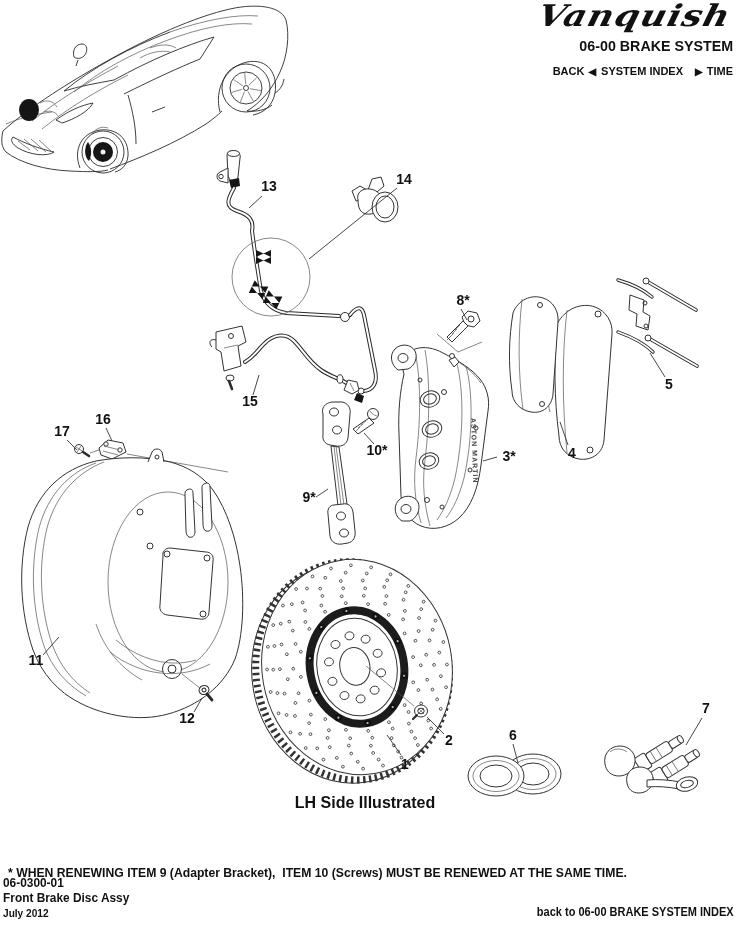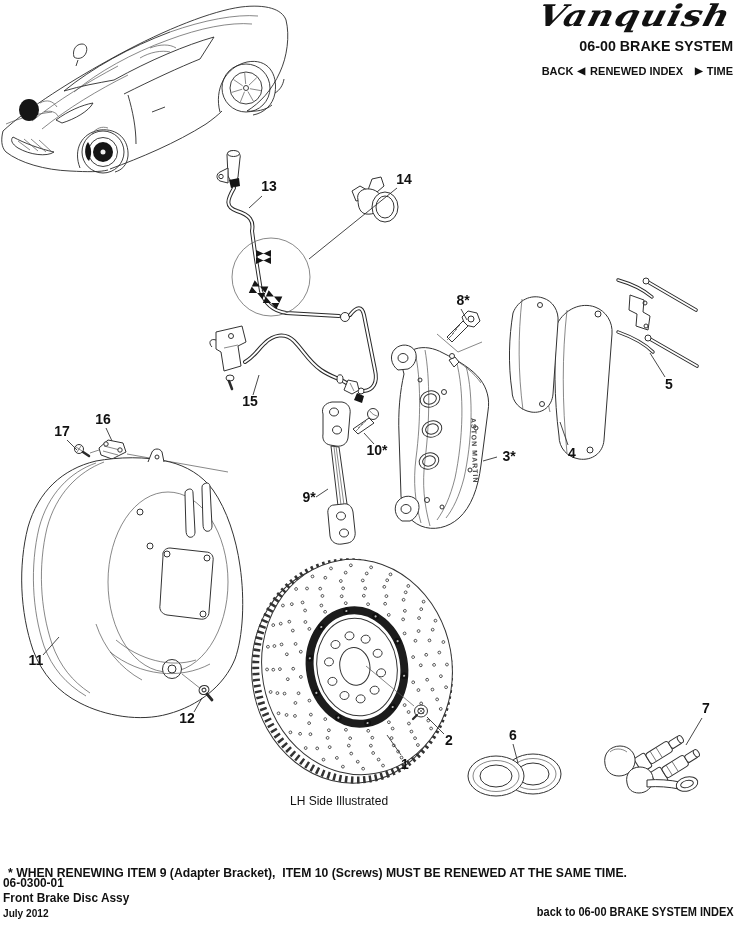--- a/index.html
+++ b/index.html
@@ -5,26 +5,26 @@
   html,body{margin:0;padding:0;background:#fff;}
   body{width:737px;height:925px;position:relative;overflow:hidden;
        font-family:"Liberation Sans",sans-serif;color:#111;}
   .abs{position:absolute;}
   
   .logo{right:6px;top:-2px;font-family:"DejaVu Serif",serif;font-style:italic;font-weight:bold;
         font-size:30px;letter-spacing:1px;transform:skewX(-14deg) scaleX(1.18);
         transform-origin:right center;white-space:nowrap;}
   .sect{right:4px;top:37px;font-weight:bold;font-size:15.5px;transform:scaleX(0.92);
         transform-origin:right center;white-space:nowrap;}
-  .nav{right:4px;top:65px;font-weight:bold;font-size:11px;display:flex;align-items:flex-start;white-space:nowrap;}
+  .nav{right:4px;top:65px;font-weight:bold;font-size:11px;display:flex;align-items:flex-end;white-space:nowrap;}
   .nav span{cursor:pointer;}
   .nav .g1{margin:0 5px 0 4px;font-size:10px;}
   .nav .g2{margin:0 4px 0 12px;font-size:10px;}
   
-  .caption{left:290px;top:794px;width:150px;font-weight:normal;font-size:12px;}
+  .caption{left:290px;top:794px;width:150px;text-align:center;font-weight:bold;font-size:16px;}
   .notes{left:8px;top:828px;font-weight:bold;font-size:12.2px;line-height:18px;white-space:pre;}
   .fcond{font-weight:bold;transform:scaleX(0.88);transform-origin:left center;white-space:nowrap;}
   .f1{left:3px;top:875px;font-size:13.5px;}
   .f2{left:3px;top:890px;font-size:13.5px;}
   .f3{left:3px;top:907px;font-size:11.5px;}
   .flink{right:3px;top:905px;font-size:12.5px;font-weight:bold;transform:scaleX(0.88);
          transform-origin:right center;white-space:nowrap;cursor:pointer;}
   
   svg .s{stroke:#333;fill:none;stroke-width:1;}
   svg .sw{stroke:#333;fill:#fff;stroke-width:1;}
@@ -37,21 +37,21 @@
   svg text.brand{font:bold 7px "Liberation Sans",sans-serif;fill:#444;letter-spacing:1px;}
 </style>
 </head>
 <body>
 
 <div class="abs logo">Vanquish</div>
 <div class="abs sect">06-00 BRAKE SYSTEM</div>
 <div class="abs nav">
   <span>BACK</span>
   <span class="g1">◀</span>
-  <span>RENEWED INDEX</span>
+  <span>SYSTEM INDEX</span>
   <span class="g2">▶</span>
   <span>TIME</span>
 </div>
 
 <svg class="abs" style="left:0;top:0" width="737" height="820" viewBox="0 0 737 820" xmlns="http://www.w3.org/2000/svg" xmlns:xlink="http://www.w3.org/1999/xlink">
   <defs>
     <path id="t13a" d="M234,188 C227,200 225,207 237,211 C250,215 254,221 252,231 L255,253 L261,291 C265,305 274,311 286,313 L339,316"></path>
     <path id="t13b" d="M350,315 C357,306 362,306 364,315 L375,370 C378,383 373,390 364,391"></path>
     <path id="t15h" d="M245,362 C255,356 259,348 265,343 C273,335 285,332 294,341 C303,350 309,362 321,370 C331,377 341,379 348,384"></path>
     <path id="t5a" d="M648,282 L696,310"></path>

